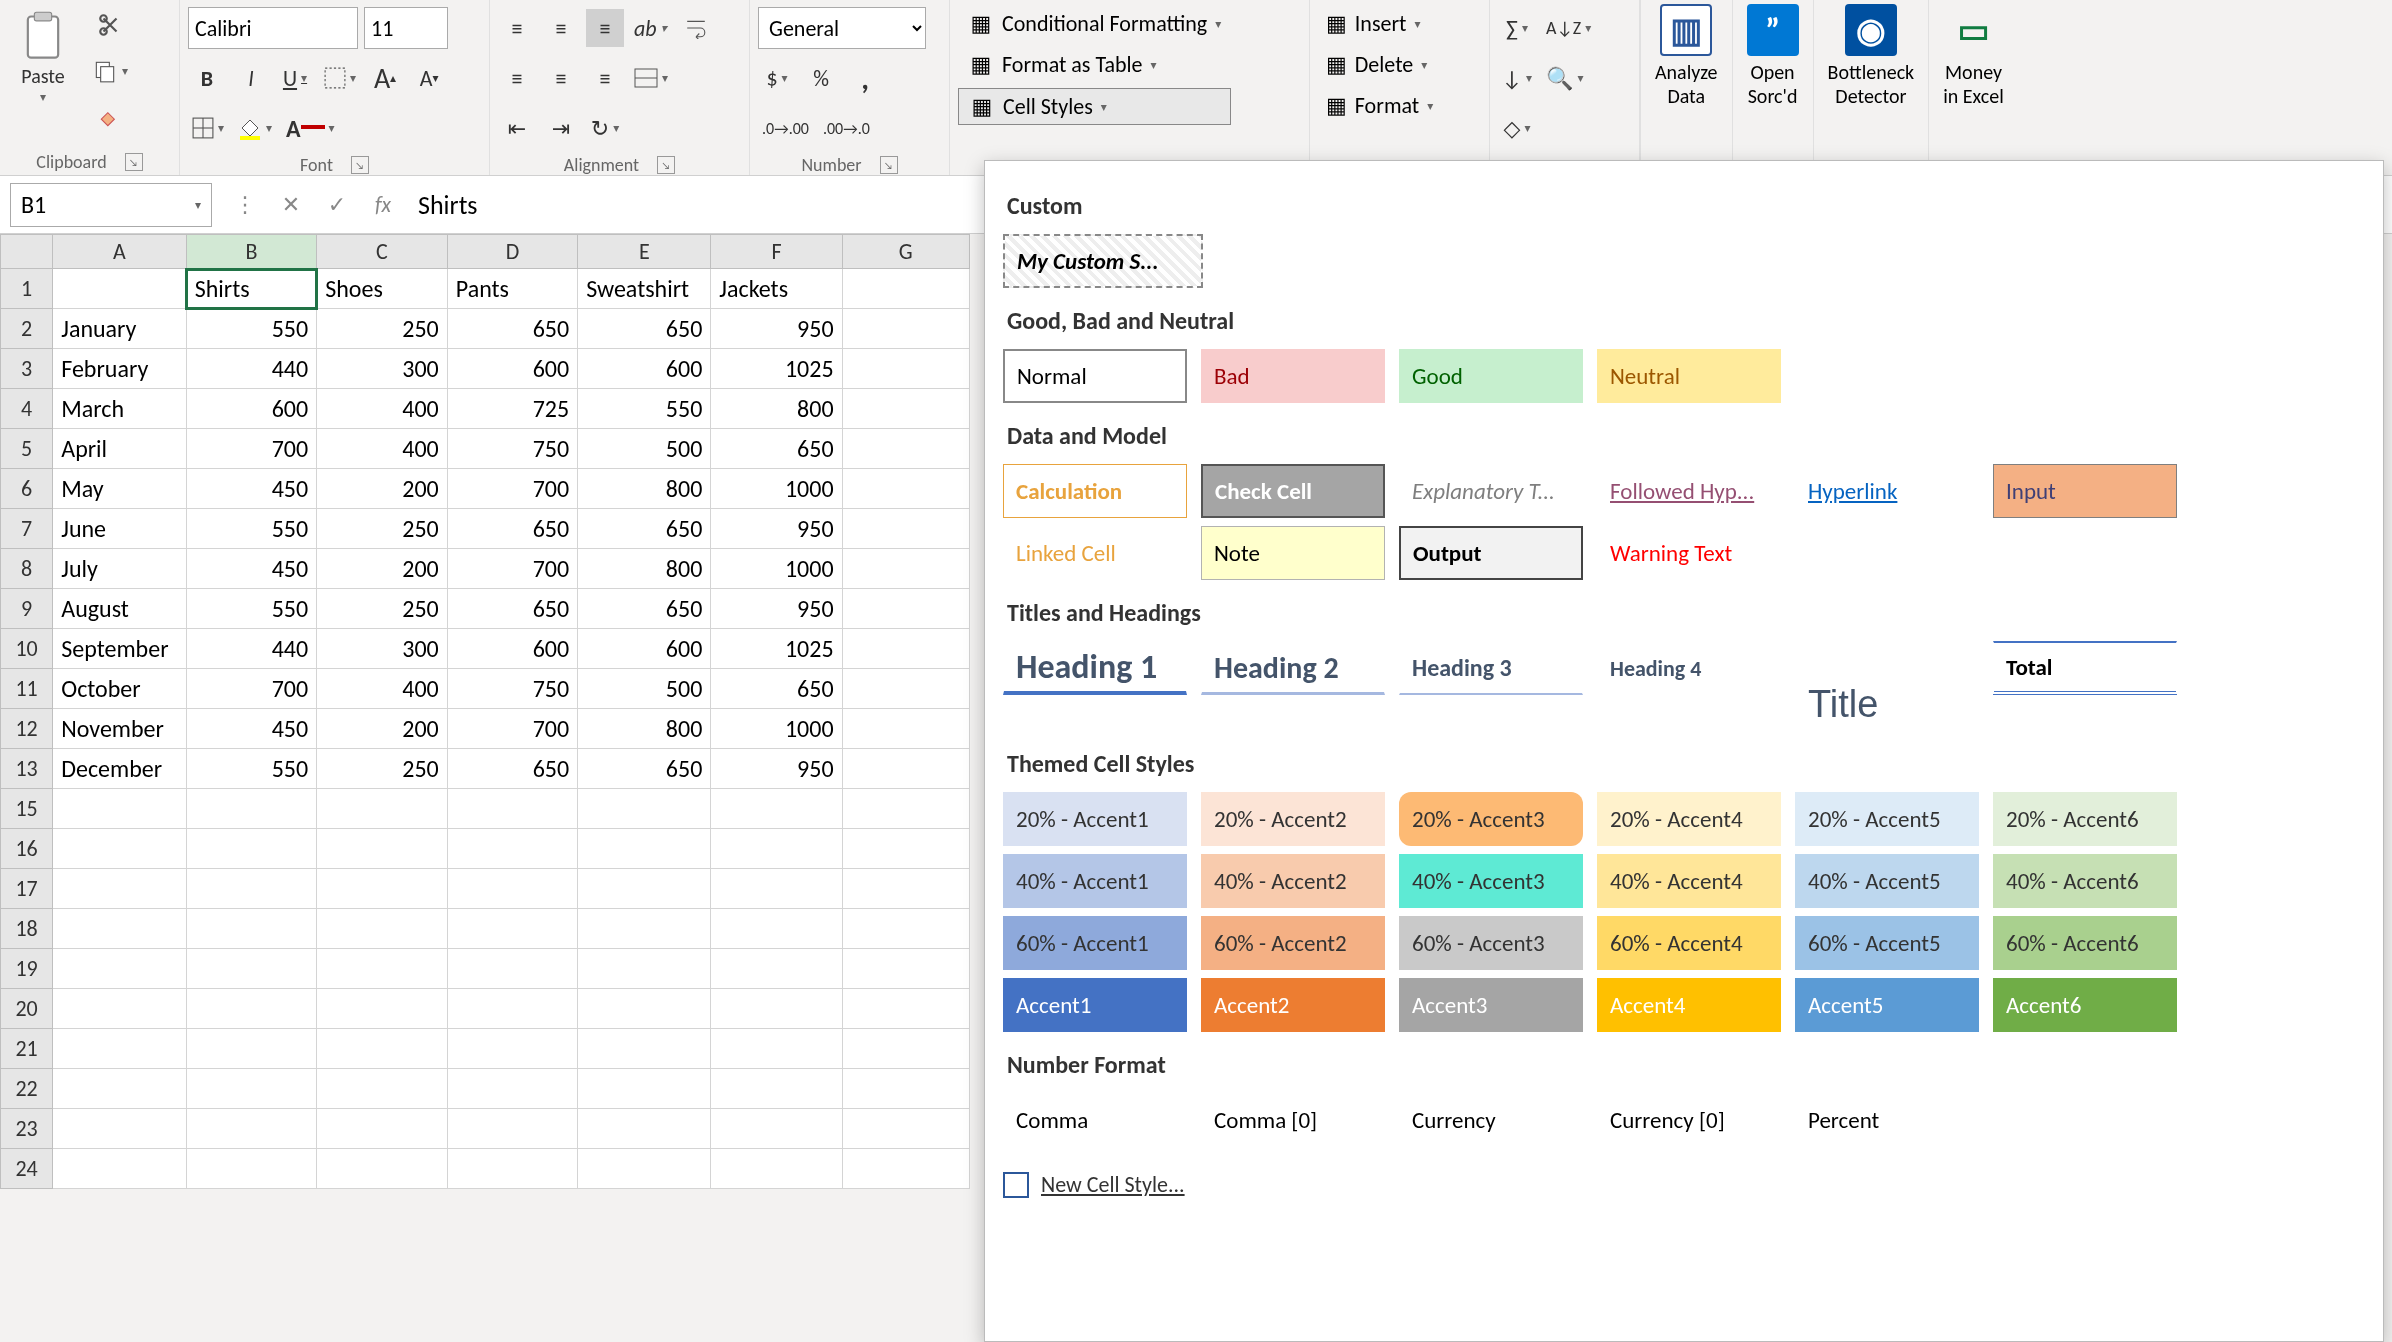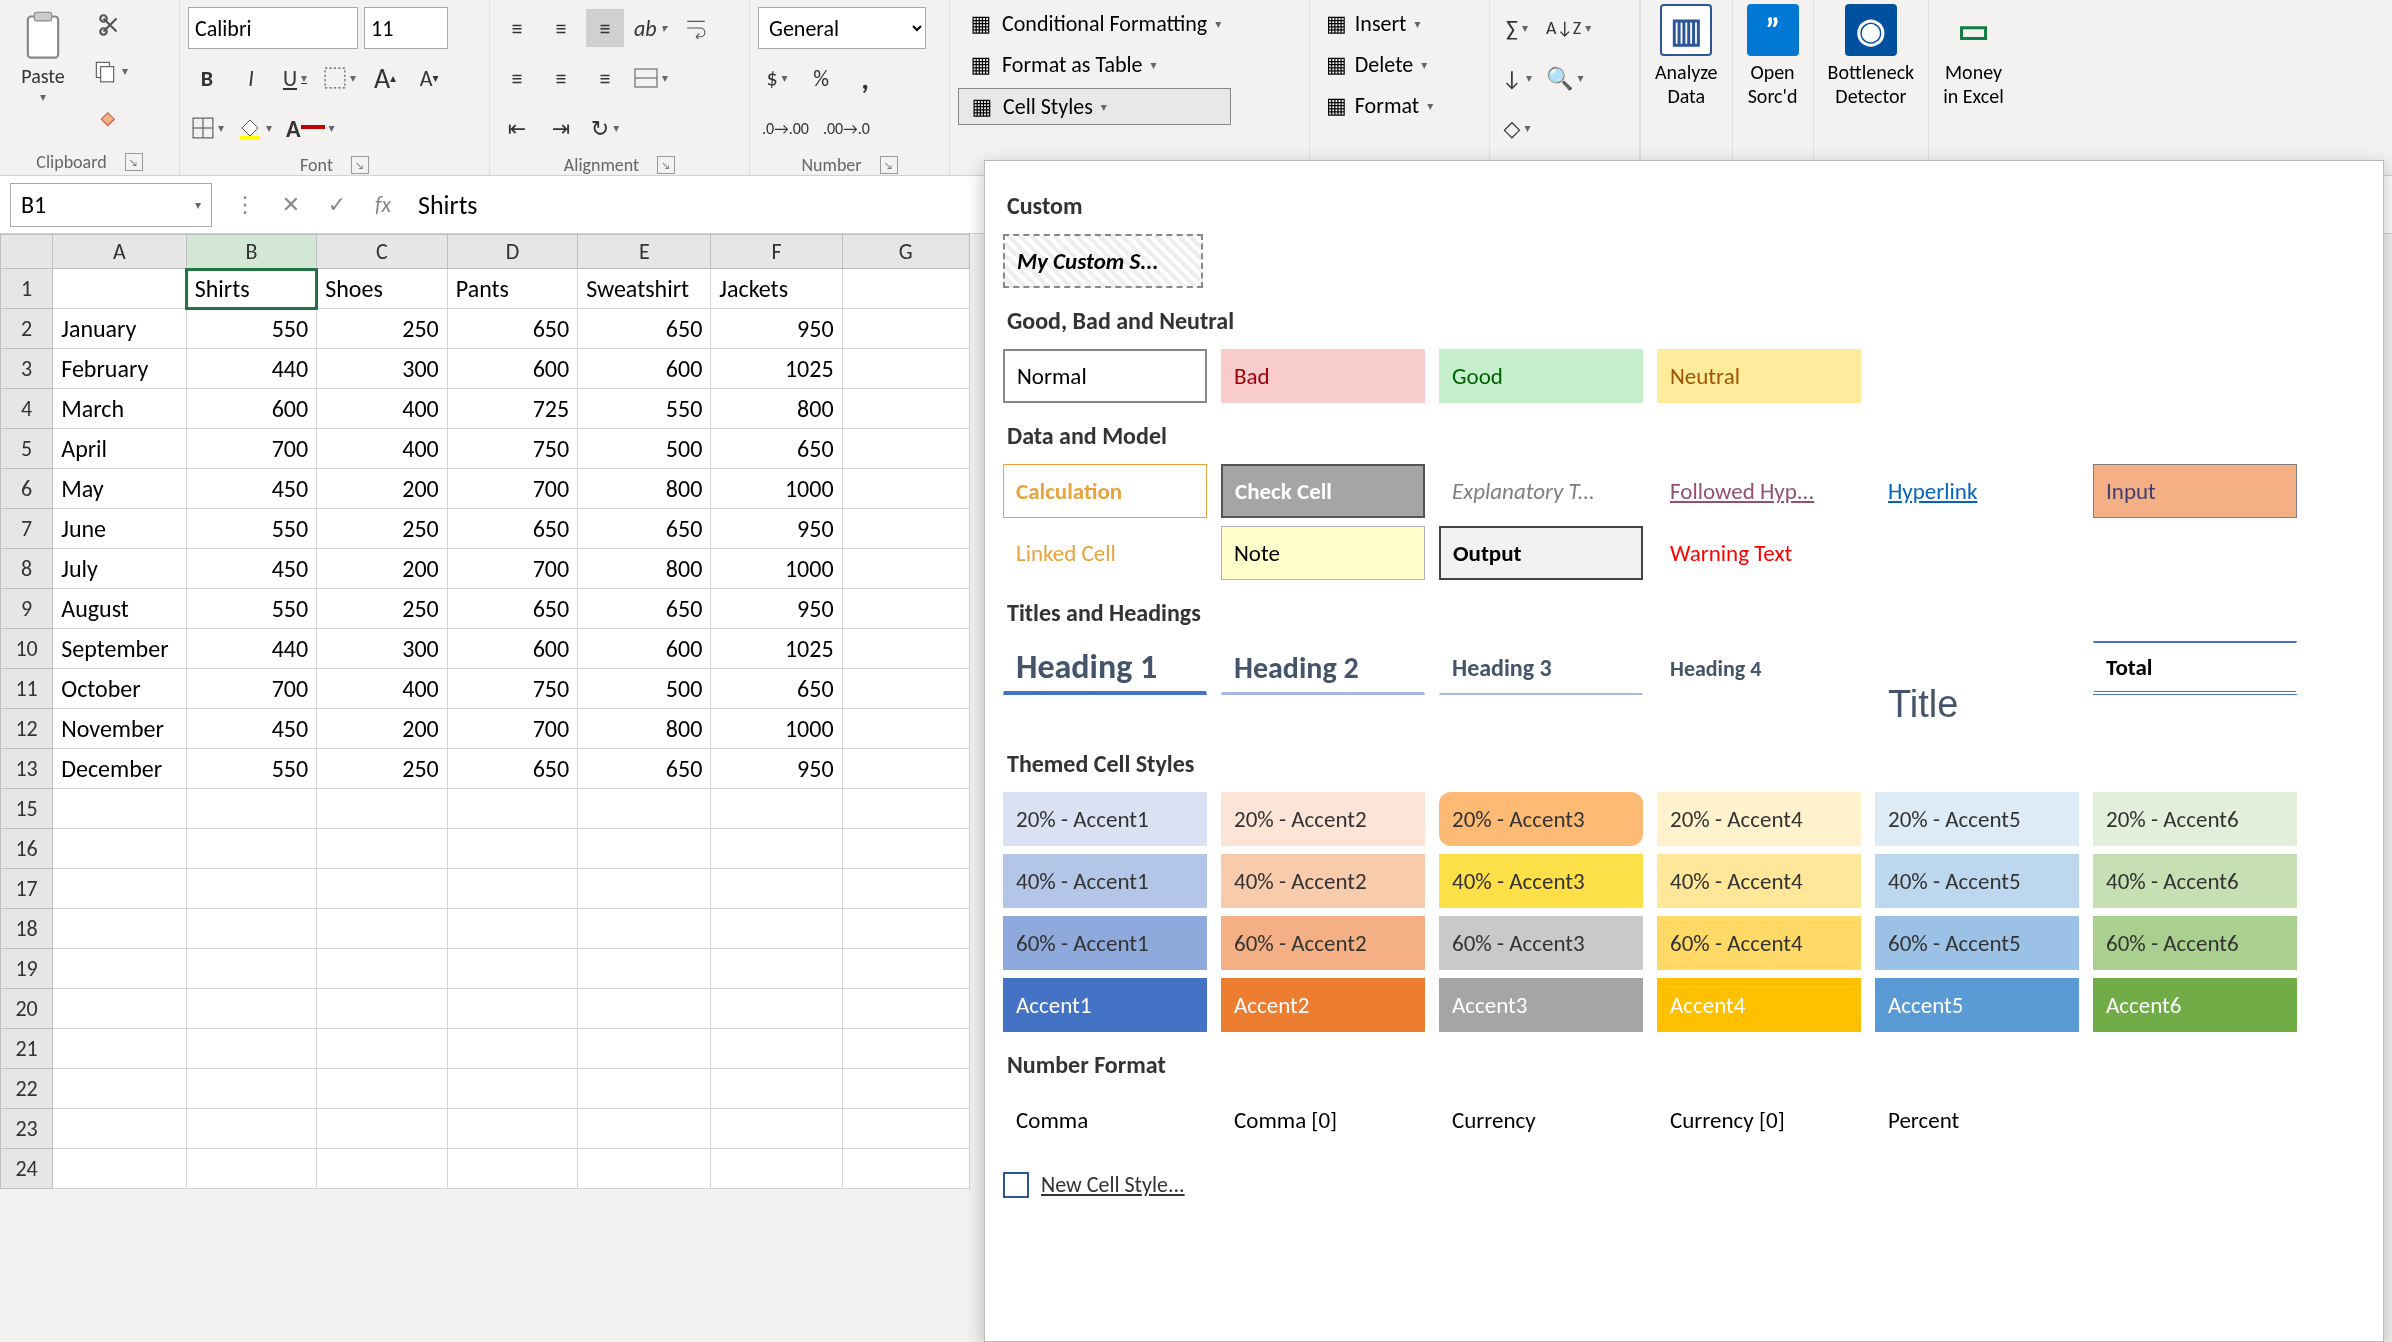--- a/index.html
+++ b/index.html
@@ -54,21 +54,21 @@
 .sheet td { border: 1px solid #d4d4d4; font-size: 24px; padding: 2px 8px; height: 40px; white-space: nowrap; overflow: hidden; }
 .sheet td.num { text-align: right; }
 .sheet td.txt { text-align: left; }
 .active-col { background: #d2e8d4 !important; }
 .sel-cell { outline: 3px solid #217346; outline-offset: -2px; }
 
 
 .styles-panel { position: absolute; left: 984px; top: 160px; right: 8px; bottom: 0; background: #fff; border: 1px solid #bbb; box-shadow: 0 6px 18px rgba(0,0,0,0.25); padding: 12px 18px 20px 18px; overflow: hidden; }
 .sp-section-title { font-weight: 600; font-size: 24px; color: #333; margin: 18px 0 14px 4px; }
 .sp-row { display: flex; gap: 14px; flex-wrap: wrap; margin-bottom: 8px; }
-.sp-swatch { width: 204px; height: 54px; display: flex; align-items: center; padding: 0 12px; font-size: 23px; border: 1px solid transparent; }
+.sp-swatch { width: 184px; height: 54px; display: flex; align-items: center; padding: 0 12px; font-size: 23px; border: 1px solid transparent; }
 
 .sw-custom { background: repeating-linear-gradient(45deg,#fff,#fff 4px,#eee 4px,#eee 8px); border: 2px dashed #888; font-style: italic; font-weight: bold; width: 200px; }
 .sw-normal { background: #fff; border: 2px solid #888; }
 .sw-bad { background: #f8cccc; color: #9c0006; }
 .sw-good { background: #c6efce; color: #006100; }
 .sw-neutral { background: #ffeb9c; color: #9c5700; }
 
 .sw-calculation { background: #fff; border: 1px solid #e8a33d; color: #e8a33d; font-weight: bold; }
 .sw-checkcell { background: #a5a5a5; border: 2px solid #555; color: #fff; font-weight: bold; }
 .sw-explan { color: #7f7f7f; font-style: italic; }
@@ -634,21 +634,21 @@
         <div class="sp-swatch" style="background: rgb(217, 225, 242); color: rgb(51, 51, 51);">20% - Accent1</div>
         <div class="sp-swatch" style="background: rgb(252, 228, 214); color: rgb(51, 51, 51);">20% - Accent2</div>
         <div class="sp-swatch" style="background: #fdba74; color: rgb(51, 51, 51); border-radius: 12px;">20% - Accent3</div>
         <div class="sp-swatch" style="background: rgb(255, 242, 204); color: rgb(51, 51, 51);">20% - Accent4</div>
         <div class="sp-swatch" style="background: rgb(221, 235, 247); color: rgb(51, 51, 51);">20% - Accent5</div>
         <div class="sp-swatch" style="background: rgb(226, 239, 218); color: rgb(51, 51, 51);">20% - Accent6</div>
       </div>
       <div class="sp-row">
         <div class="sp-swatch" style="background: rgb(180, 198, 231); color: rgb(51, 51, 51);">40% - Accent1</div>
         <div class="sp-swatch" style="background: rgb(248, 203, 173); color: rgb(51, 51, 51);">40% - Accent2</div>
-        <div class="sp-swatch" style="background: #fde047; color: rgb(51, 51, 51);">40% - Accent3</div>
+        <div class="sp-swatch" style="background: #5eead4; color: rgb(51, 51, 51);">40% - Accent3</div>
         <div class="sp-swatch" style="background: rgb(255, 230, 153); color: rgb(51, 51, 51);">40% - Accent4</div>
         <div class="sp-swatch" style="background: rgb(189, 215, 238); color: rgb(51, 51, 51);">40% - Accent5</div>
         <div class="sp-swatch" style="background: rgb(198, 224, 180); color: rgb(51, 51, 51);">40% - Accent6</div>
       </div>
       <div class="sp-row">
         <div class="sp-swatch" style="background: rgb(142, 169, 219); color: rgb(51, 51, 51);">60% - Accent1</div>
         <div class="sp-swatch" style="background: rgb(244, 176, 132); color: rgb(51, 51, 51);">60% - Accent2</div>
         <div class="sp-swatch" style="background: rgb(201, 201, 201); color: rgb(51, 51, 51);">60% - Accent3</div>
         <div class="sp-swatch" style="background: rgb(255, 217, 102); color: rgb(51, 51, 51);">60% - Accent4</div>
         <div class="sp-swatch" style="background: rgb(155, 194, 230); color: rgb(51, 51, 51);">60% - Accent5</div>

